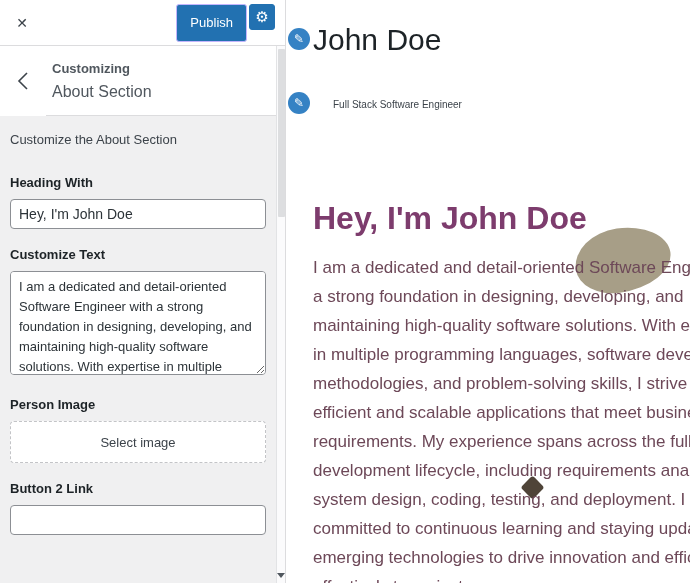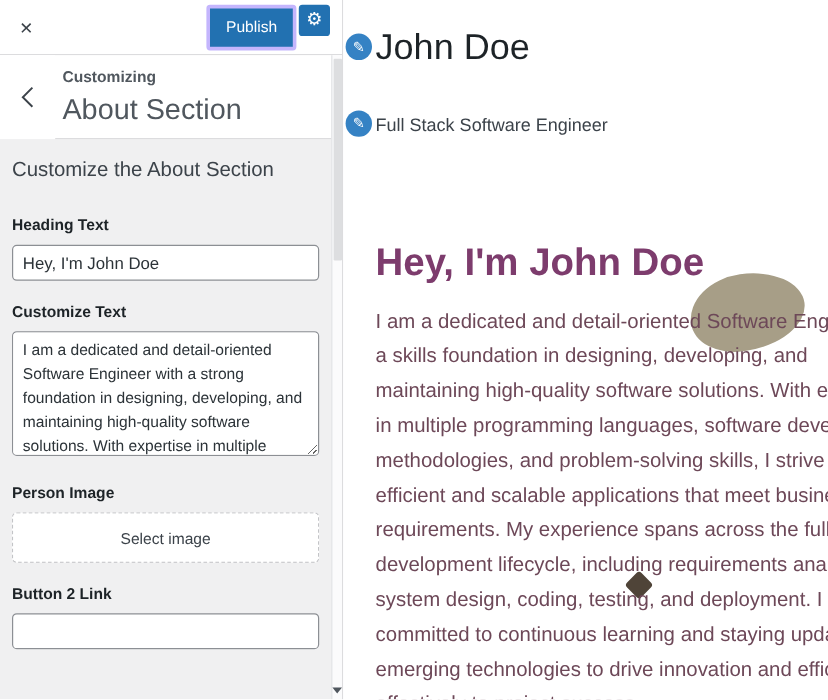--- a/index.html
+++ b/index.html
@@ -20,43 +20,43 @@
     height:46px; background:#fff; border-bottom:1px solid #dcdcde;
     display:flex; align-items:center; flex:none;
   }
   .close-btn {
     width:44px; height:45px; border:none; background:#fff;
     display:flex; align-items:center; justify-content:center;
     font-size:14px; color:#3c434a; cursor:pointer;
   }
   .publish-wrap { margin-left:auto; display:flex; gap:2px; padding-right:10px; }
   .btn-publish {
-    background:#2271b1; border:3px solid #c4b5fd; color:#fff;
+    background:#2271b1; border:1px solid #c4b5fd; color:#fff;
     height:38px; padding:0 13px; font-size:13px; border-radius:3px;
     display:flex; align-items:center; cursor:pointer; font-family:inherit;
   }
   .btn-gear {
     background:#2271b1; border:1px solid #2271b1; color:#fff;
     width:26px; height:26px; border-radius:3px; font-size:15px; line-height:1;
     display:flex; align-items:center; justify-content:center; cursor:pointer;
   }
   .panel-head {
     height:70px; background:#fff; border-bottom:1px solid #dcdcde;
     display:flex; align-items:center; flex:none;
   }
   .back-btn {
     width:46px; height:70px; border:none; background:#fff; cursor:pointer;
     display:flex; align-items:center; justify-content:center;
   }
   .panel-titles { padding-left:6px; }
   .kicker { font-size:13px; color:#50575e; margin-bottom:7px;font-weight:bold; }
-  .panel-title { font-size:24px; font-weight:400; color:#50575e; }
+  .panel-title { font-size:16px; font-weight:400; color:#50575e; }
 
   .sidebar-body { flex:1; overflow:hidden; padding-right:9px; }
-  .desc { padding:16px 12px 10px 10px; font-size:17px; color:#3c434a; }
+  .desc { padding:16px 12px 10px 10px; font-size:13px; color:#3c434a; }
   .controls { padding:18px 10px 0 10px; }
   .control { margin-bottom:18px; }
   .control .ctl-label {
     display:block; font-size:13px; font-weight:600; color:#1d2327; margin-bottom:9px;
   }
   .text-input {
     width:100%; height:30px; border:1px solid #8c8f94; border-radius:4px;
     background:#fff; padding:0 8px; font-size:14px; color:#2c3338; font-family:inherit;
   }
   .para-textarea {
@@ -109,21 +109,21 @@
   .edit-badge {
     position:absolute; left:-25px; width:22px; height:22px; border-radius:50%;
     background:#3582c4; color:#fff; font-size:12px; line-height:1;
     display:flex; align-items:center; justify-content:center; cursor:pointer; z-index:2;
   }
   .site-title-row { margin-top:22px; }
   .site-title-row .edit-badge { top:6px; }
   .site-title { font-size:30px; line-height:35px; font-weight:400; color:#1d2327; }
   .tagline-row { margin-top:37px; }
   .tagline-row .edit-badge { top:-2px; }
-  .tagline { font-size:15px; line-height:22px; color:#3c434a; }
+  .tagline { font-size:10px; line-height:22px; color:#3c434a;margin-left:20px; }
   .about-heading {
     margin-top:84px; font-size:32px; line-height:37px; font-weight:800;
     color:#7d3c6d; position:relative; z-index:1; white-space:nowrap;
   }
   .about-paragraph {
     margin-top:16px; position:relative; z-index:1;
     font-size:17px; line-height:29px; color:#6d4858;
   }
   .par-line { white-space:nowrap; }
 </style>
@@ -157,21 +157,21 @@
         <div class="panel-title">About Section</div>
       </div>
     </div>
 
     <div class="sidebar-body">
       <div class="desc">Customize the About Section</div>
 
       <div class="controls">
 
         <div class="control">
-          <span class="ctl-label">Heading Text</span>
+          <span class="ctl-label">Heading With</span>
           <input class="text-input" type="text" value="Hey, I'm John Doe" style="">
         </div>
 
         <div class="control">
           <span class="ctl-label">Customize Text</span>
           <textarea class="para-textarea" style="">I am a dedicated and detail-oriented Software Engineer with a strong foundation in designing, developing, and maintaining high-quality software solutions. With expertise in multiple programming languages, software development methodologies, and problem-solving skills, I strive to create efficient and scalable applications that meet business requirements.</textarea>
         </div>
 
         <div class="control">
           <span class="ctl-label">Person Image</span>
@@ -211,21 +211,21 @@
       <span class="edit-badge">
         <span>✎</span>
       </span>
       <div class="tagline">Full Stack Software Engineer</div>
     </div>
 
     <div class="about-heading">Hey, I'm John Doe</div>
 
     <div class="about-paragraph">
       <div class="par-line">I am a dedicated and detail-oriented Software Engineer with</div>
-      <div class="par-line">a skills foundation in designing, developing, and</div>
+      <div class="par-line">a strong foundation in designing, developing, and</div>
       <div class="par-line">maintaining high-quality software solutions. With expertise</div>
       <div class="par-line">in multiple programming languages, software development</div>
       <div class="par-line">methodologies, and problem-solving skills, I strive to create</div>
       <div class="par-line">efficient and scalable applications that meet business</div>
       <div class="par-line">requirements. My experience spans across the full software</div>
       <div class="par-line">development lifecycle, including requirements analysis,</div>
       <div class="par-line">system design, coding, testing, and deployment. I am</div>
       <div class="par-line">committed to continuous learning and staying updated with</div>
       <div class="par-line">emerging technologies to drive innovation and efficiency,</div>
       <div class="par-line">effectively to project success.</div>

